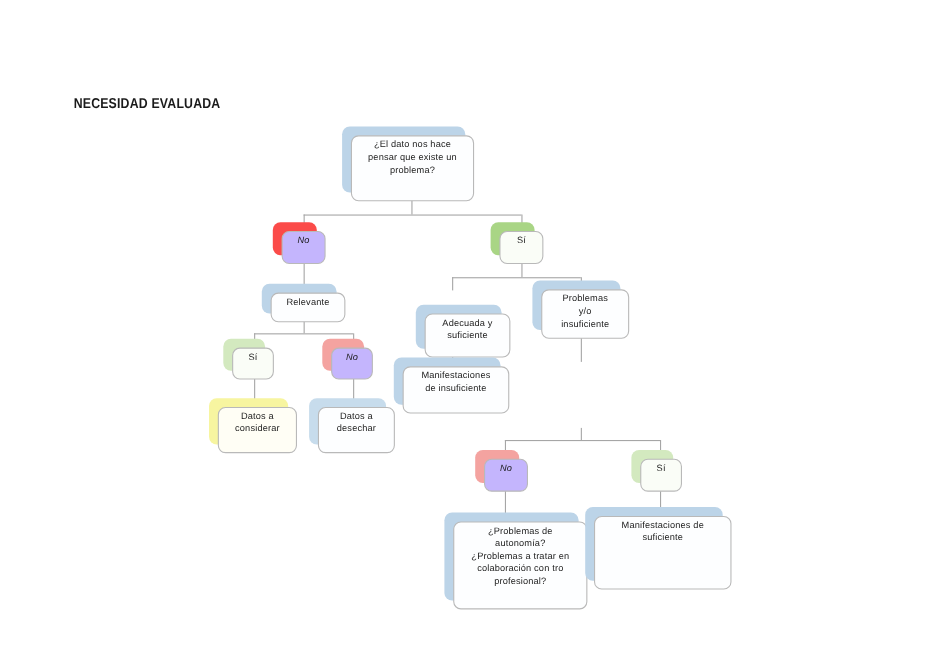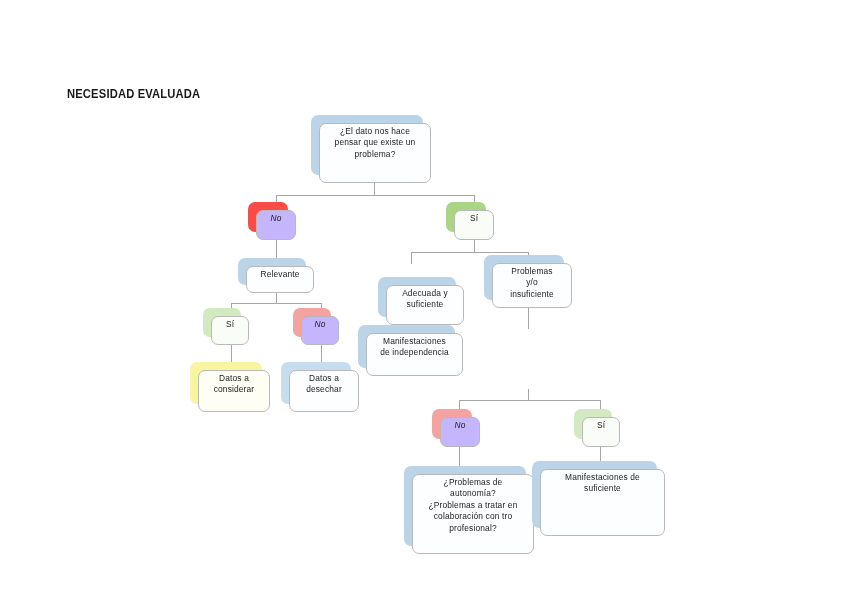--- a/index.html
+++ b/index.html
@@ -211,21 +211,21 @@
       <span class="label">Problemas
 y/o
 insuficiente</span>
     </div>
   </div>
 
   <div class="node" style="left:358px; top:325px; width:97px; height:43px;">
     <div class="shadow sh-blue"></div>
     <div class="box tint-blue">
       <span class="label">Manifestaciones
-de independencia</span>
+de insuficiente</span>
     </div>
   </div>
 
 
   <div class="node" style="left:432px; top:409px; width:40px; height:30px;">
     <div class="shadow sh-red2"></div>
     <div class="box tint-red">
       <span class="label">No</span>
     </div>
   </div>

